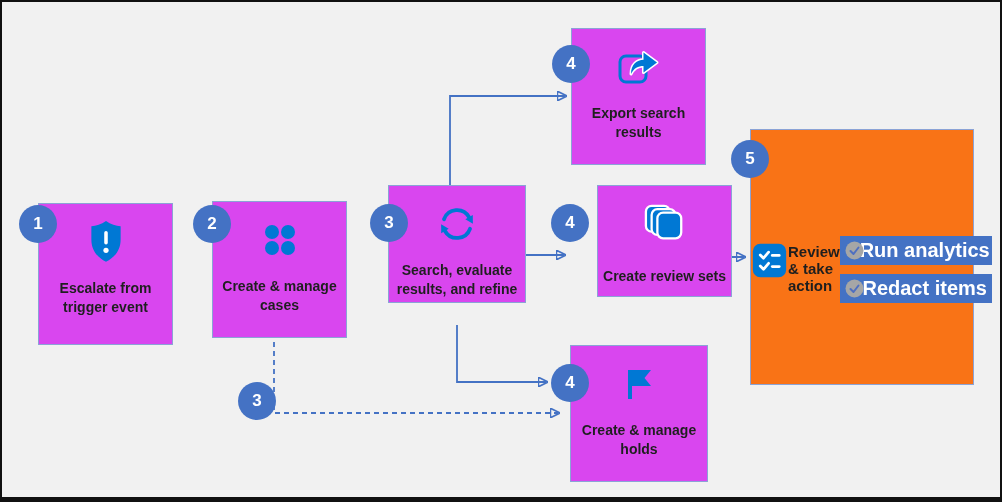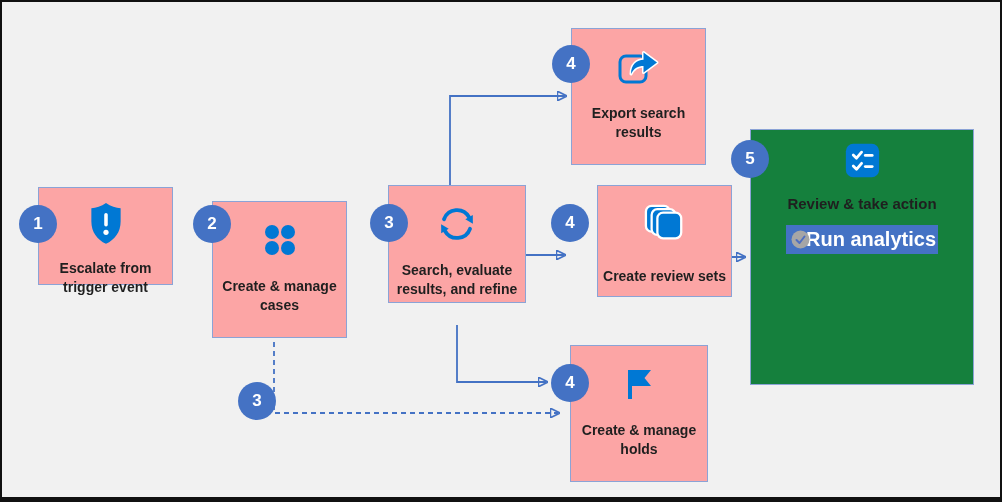--- a/index.html
+++ b/index.html
@@ -10,42 +10,42 @@
     background:#f1f1f1;
     border:2px solid #111111;
     border-bottom-width:5px;
     font-family:"Liberation Sans", sans-serif;
     overflow:hidden;
   }
   .connectors{position:absolute;left:0;top:0;z-index:1;}
   .connectors path{fill:none;stroke:#4472C4;stroke-width:1.8;}
   .node{
     position:absolute;z-index:2;
-    background:#fca5a5;
+    background:#d946ef;
     border:1.6px solid #8ba3d6;
     display:flex;flex-direction:column;align-items:center;
     padding:13px 4px 0 4px;
   }
   .icon-slot{height:50px;display:flex;align-items:center;justify-content:center;}
   .node-label{
     margin-top:12px;text-align:center;
     font-size:14px;font-weight:700;color:#1f1f1f;line-height:19px;
   }
   .badge{
     position:absolute;z-index:3;
     width:38px;height:38px;border-radius:50%;
     background:#4472C4;color:#ffffff;
     display:flex;align-items:center;justify-content:center;
     font-size:17px;font-weight:700;
   }
   .panel{
     position:absolute;z-index:2;
     left:748px;top:127px;width:224px;height:256px;
-    background:#15803d;border:1.6px solid #8ba3d6;
-    display:flex;flex-direction:column;align-items:center;
+    background:#f97316;border:1.6px solid #8ba3d6;
+    display:flex;flex-direction:row;align-items:center;
     padding-top:11px;
   }
   .panel-title{
     margin-top:11px;font-size:15px;font-weight:700;color:#1f1f1f;
   }
   .actions{margin-top:13px;display:flex;flex-direction:column;gap:9px;}
   .action-btn{
     position:relative;width:152px;height:29px;
     background:#4472C4;display:flex;align-items:center;justify-content:center;
   }
@@ -63,21 +63,21 @@
         <path d="M0 0 L10 5 L0 10 Z" fill="#4472C4" stroke="none"></path>
       </marker>
     </defs>
     <path d="M448 183 V94 H563" marker-end="url(#arr)"></path>
     <path d="M524 253 H562" marker-end="url(#arr)"></path>
     <path d="M704 255 H742" marker-end="url(#arr)"></path>
     <path d="M455 323 V380 H544" marker-end="url(#arr)"></path>
     <path d="M272 322 V411 H556" stroke-dasharray="5 4" marker-end="url(#arr)"></path>
   </svg>
 
-  <div class="node" style="left:36px;top:185px;width:135px;height:98px;">
+  <div class="node" style="left:36px;top:201px;width:135px;height:142px;">
     <div class="icon-slot">
       <svg width="42" height="46" viewBox="0 0 40 44">
         <path d="M20 2 C24.5 5.2 29.6 6.8 34 6.9 V19.5 C34 29.8 28.4 36.6 20 41 C11.6 36.6 6 29.8 6 19.5 V6.9 C10.4 6.8 15.5 5.2 20 2 Z" fill="#0078D4"></path>
         <rect x="18.3" y="11.5" width="3.4" height="13" rx="1.7" fill="#ffffff"></rect>
         <circle cx="20" cy="30" r="2.5" fill="#ffffff"></circle>
       </svg>
     </div>
     <div class="node-label">Escalate from trigger event</div>
   </div>
 
@@ -147,20 +147,27 @@
     </div>
     <div class="panel-title">Review &amp; take action</div>
     <div class="actions">
       <div class="action-btn">
         <svg class="action-check" viewBox="0 0 19 19">
           <circle cx="9.5" cy="9.5" r="9" fill="#A6A6A6"></circle>
           <polyline points="5.5,10 8.5,13 13.5,6.5" fill="none" stroke="#4F6FC0" stroke-width="2" stroke-linecap="round" stroke-linejoin="round"></polyline>
         </svg>
         <span class="action-label">Run analytics</span>
       </div>
+      <div class="action-btn">
+        <svg class="action-check" viewBox="0 0 19 19">
+          <circle cx="9.5" cy="9.5" r="9" fill="#A6A6A6"></circle>
+          <polyline points="5.5,10 8.5,13 13.5,6.5" fill="none" stroke="#4F6FC0" stroke-width="2" stroke-linecap="round" stroke-linejoin="round"></polyline>
+        </svg>
+        <span class="action-label">Redact items</span>
+      </div>
     </div>
   </div>
 
   <div class="badge" style="left:17px;top:203px;">1</div>
   <div class="badge" style="left:191px;top:203px;">2</div>
   <div class="badge" style="left:368px;top:202px;">3</div>
   <div class="badge" style="left:550px;top:43px;">4</div>
   <div class="badge" style="left:549px;top:202px;">4</div>
   <div class="badge" style="left:549px;top:362px;">4</div>
   <div class="badge" style="left:236px;top:380px;">3</div>

